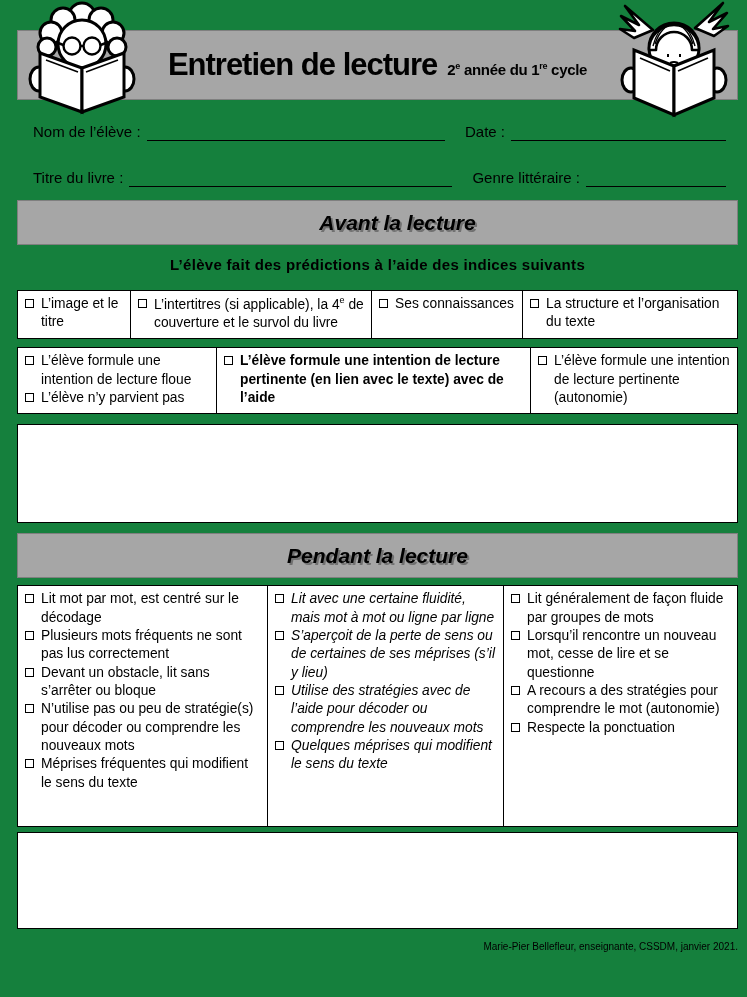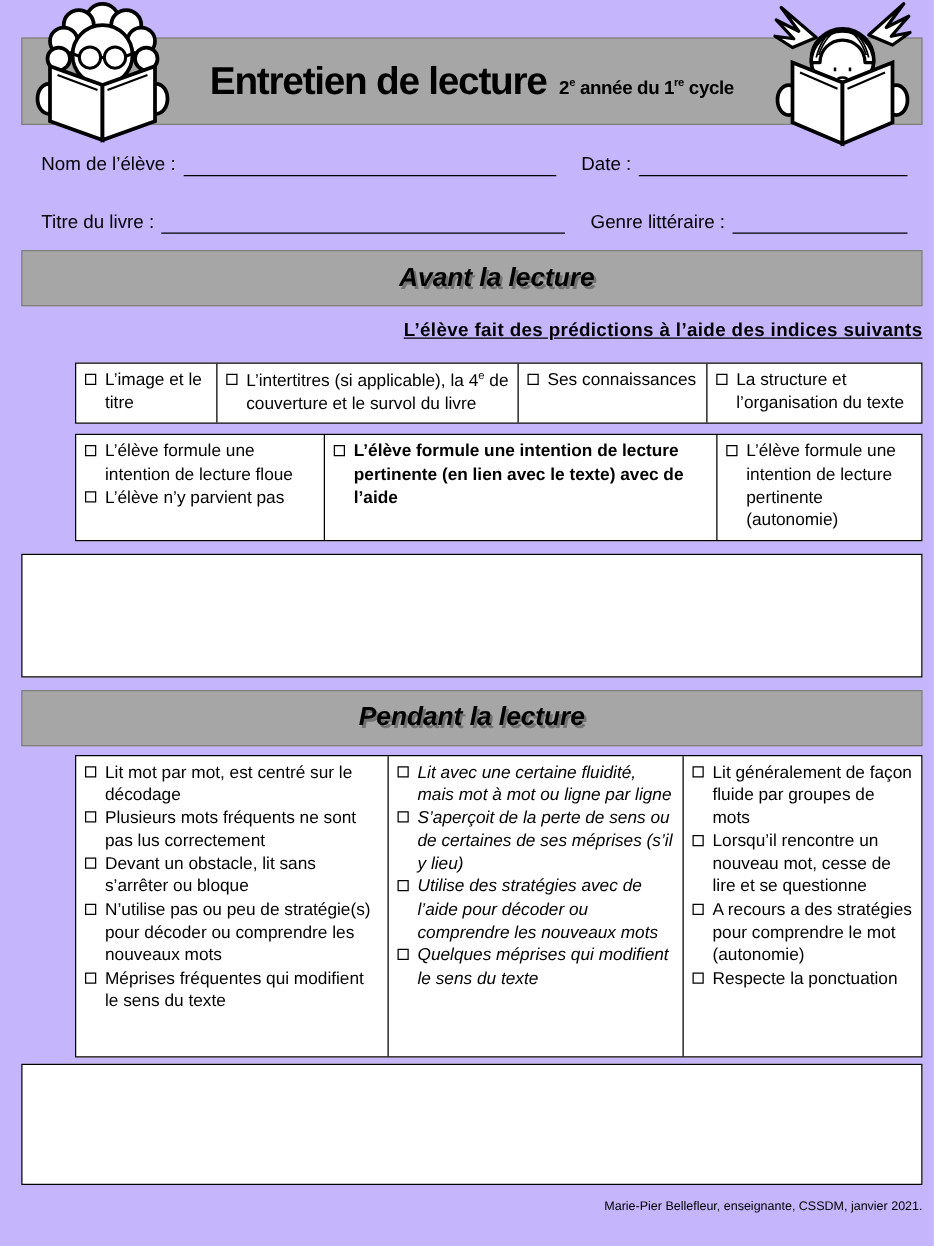--- a/index.html
+++ b/index.html
@@ -1,17 +1,17 @@
 <!DOCTYPE html>
 <html lang="fr"><head>
 <meta charset="utf-8">
 <style>
   * { margin:0; padding:0; box-sizing:border-box; }
   body { background:#fff; font-family:"Liberation Sans", sans-serif; color:#000; }
-  .page { position:relative; width:747px; height:997px; background:#c4b5fd; overflow:hidden; }
+  .page { position:relative; width:747px; height:997px; background:#15803d; overflow:hidden; }
 
   
   .header-bar { position:absolute; left:17px; top:30px; width:721px; height:70px;
     background:#a6a6a6; border:1px solid #7f7f7f;
     display:flex; align-items:center; justify-content:center; z-index:1; }
   .title-row { display:flex; align-items:baseline; gap:10px; }
   .main-title { font-weight:bold; font-size:31px; letter-spacing:-1px; }
   .sub-title { font-weight:bold; font-size:15px; letter-spacing:-0.3px; }
   .sub-title sup { font-size:9px; }
   .illus { position:absolute; z-index:2; }
@@ -31,24 +31,24 @@
   .wline.genre { width:140px; }
   .gap { width:20px; flex:none; }
 
   .banner { margin-top:14px; height:45px; background:#a6a6a6; border:1px solid #7f7f7f;
     display:flex; align-items:center; justify-content:center; }
   .banner-1 { margin-top:13px;padding-left:40px; }
   .banner-2 { margin-top:10px; }
   .banner span { font-weight:bold; font-style:italic; font-size:21px;
     text-shadow:2px 2px 0 rgba(70,70,70,0.55); }
 
-  .instruction { margin-top:11px; text-align:right; font-weight:bold; font-size:15px;
-    letter-spacing:0.3px;text-decoration:underline; }
-
-  .tbl { display:flex; border:1.5px solid #000; background:#fff;margin-left:43px; }
+  .instruction { margin-top:11px; text-align:center; font-weight:bold; font-size:15px;
+    letter-spacing:0.3px; }
+
+  .tbl { display:flex; border:1.5px solid #000; background:#fff; }
   .tbl-1 { margin-top:17px; }
   .tbl-2 { margin-top:8px; }
   .tbl-3 { margin-top:7px; }
   .cell { border-left:1.5px solid #000; padding:4px 6px 6px 5px; }
   .cell:first-child { border-left:none; }
   .t1c1 { width:112px; } .t1c2 { width:241px; } .t1c3 { width:151px; } .t1c4 { flex:1; }
   .t2c1 { width:198px; } .t2c2 { width:314px;font-weight:bold; } .t2c3 { flex:1; }
   .t3c1 { width:249px; } .t3c2 { width:236px;font-style:italic; } .t3c3 { flex:1; }
   .tbl-3 .cell { min-height:240px; }
 

